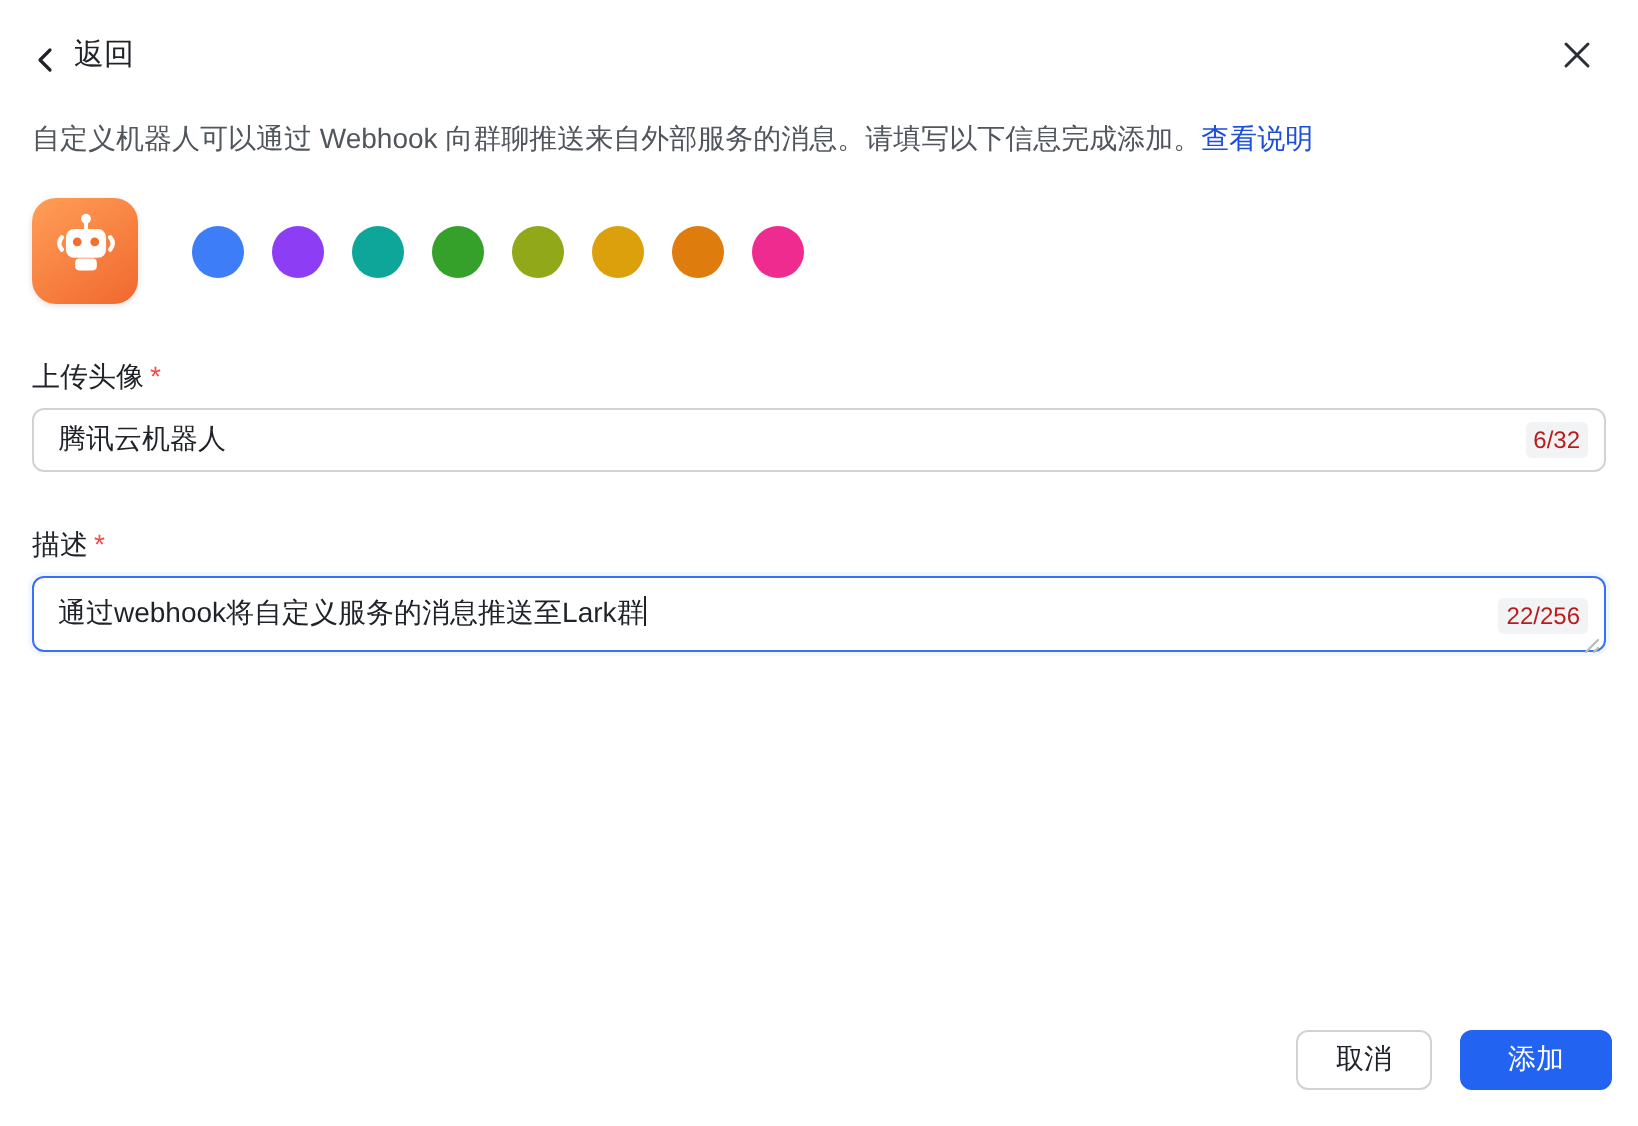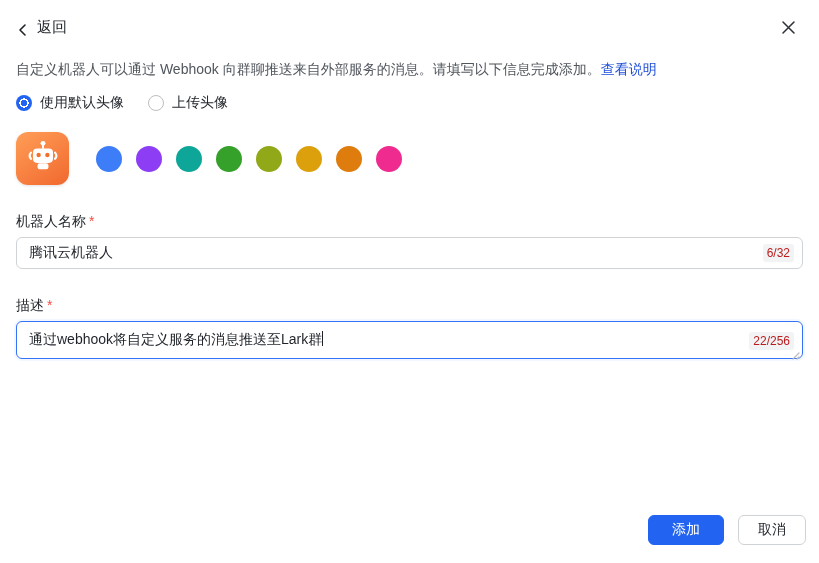--- a/index.html
+++ b/index.html
@@ -84,30 +84,20 @@
           </svg>
       </span>
     </div>
   </div>
 
   <div class="intro">
     <span>自定义机器人可以通过 Webhook 向群聊推送来自外部服务的消息。请填写以下信息完成添加。</span><a>查看说明</a>
   </div>
 
 
-  <div class="radio-row">
-    <div class="radio-item">
-      <span class="radio-dot on"></span>
-      <span>使用默认头像</span>
-    </div>
-    <div class="radio-item">
-      <span class="radio-dot off"></span>
-      <span>上传头像</span>
-    </div>
-  </div>
 
   <div class="avatar-row">
     <div class="robot-avatar">
       <span>
         <svg width="36" height="36" viewBox="0 0 28 28">
           <g fill="#ffffff">
             <circle cx="14" cy="3.4" r="1.9"></circle>
             <rect x="13.25" y="4.6" width="1.5" height="3"></rect>
             <rect x="6.2" y="7.4" width="15.6" height="11.2" rx="3.2"></rect>
             <rect x="9.8" y="18.9" width="8.4" height="4.6" rx="1.6"></rect>
@@ -125,38 +115,38 @@
         <span class="color-dot" style="background: rgb(15, 166, 154);"></span>
         <span class="color-dot" style="background: rgb(53, 161, 43);"></span>
         <span class="color-dot" style="background: rgb(145, 168, 25);"></span>
         <span class="color-dot" style="background: rgb(219, 160, 12);"></span>
         <span class="color-dot" style="background: rgb(222, 125, 13);"></span>
         <span class="color-dot" style="background: rgb(240, 43, 143);"></span>
       </div>
   </div>
 
   <div class="field-label lbl-name">
-    <span>机器人名称</span><span class="req">*</span>
+    <span>上传头像</span><span class="req">*</span>
   </div>
   <div class="input-wrap">
     <input class="text-input" type="text" value="腾讯云机器人" style="">
     <span class="counter in-input">6/32</span>
   </div>
 
   <div class="field-label lbl-desc">
     <span>描述</span><span class="req">*</span>
   </div>
   <div class="desc-wrap">
     <span>通过webhook将自定义服务的消息推送至Lark群</span><span class="caret"></span>
     <span class="counter in-desc">22/256</span>
     <span class="resize-handle">
       <svg width="10" height="10" viewBox="0 0 10 10">
           <path d="M9 3 L3 9 M9 7 L7 9" stroke="#b9bdc2" stroke-width="1.2" stroke-linecap="round"></path>
         </svg>
     </span>
   </div>
 
   <div class="footer">
+    <button class="btn btn-cancel">取消</button>
     <button class="btn btn-add">添加</button>
-    <button class="btn btn-cancel">取消</button>
   </div>
 
 </div>
 
 </body></html>

